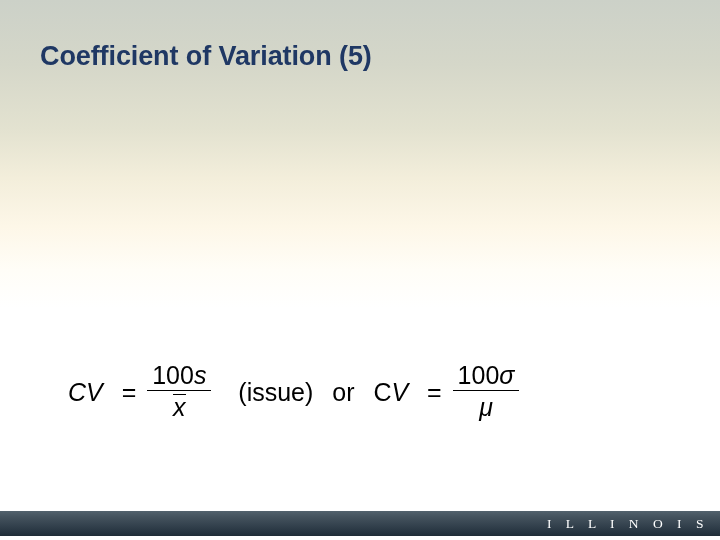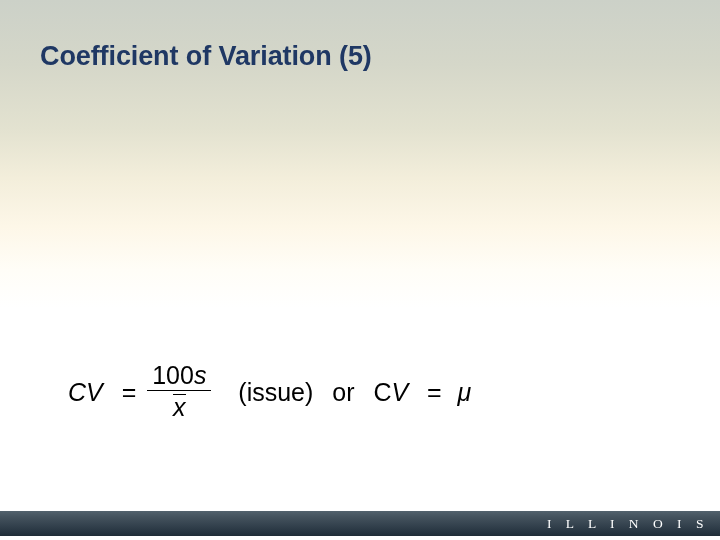--- a/index.html
+++ b/index.html
@@ -184,20 +184,21 @@
     <span class="f-part">(issue)</span>
     <span class="sp-sm"></span>
     <span class="f-part">or</span>
     <span class="sp-sm"></span>
 
     <span class="f-part upright">C</span><span class="f-part ital">V</span>
     <span class="sp-sm"></span>
     <span class="f-part">=</span>
 
     <span class="frac">
+      <span class="num"><span class="upright">100</span><span class="ital">σ</span></span>
       <span class="den ital">μ</span>
     </span>
 
     <span class="sp"></span>
   </div>
 
   <div id="footer">
     <div id="footer-brand">I L L I N O I S</div>
   </div>
 

